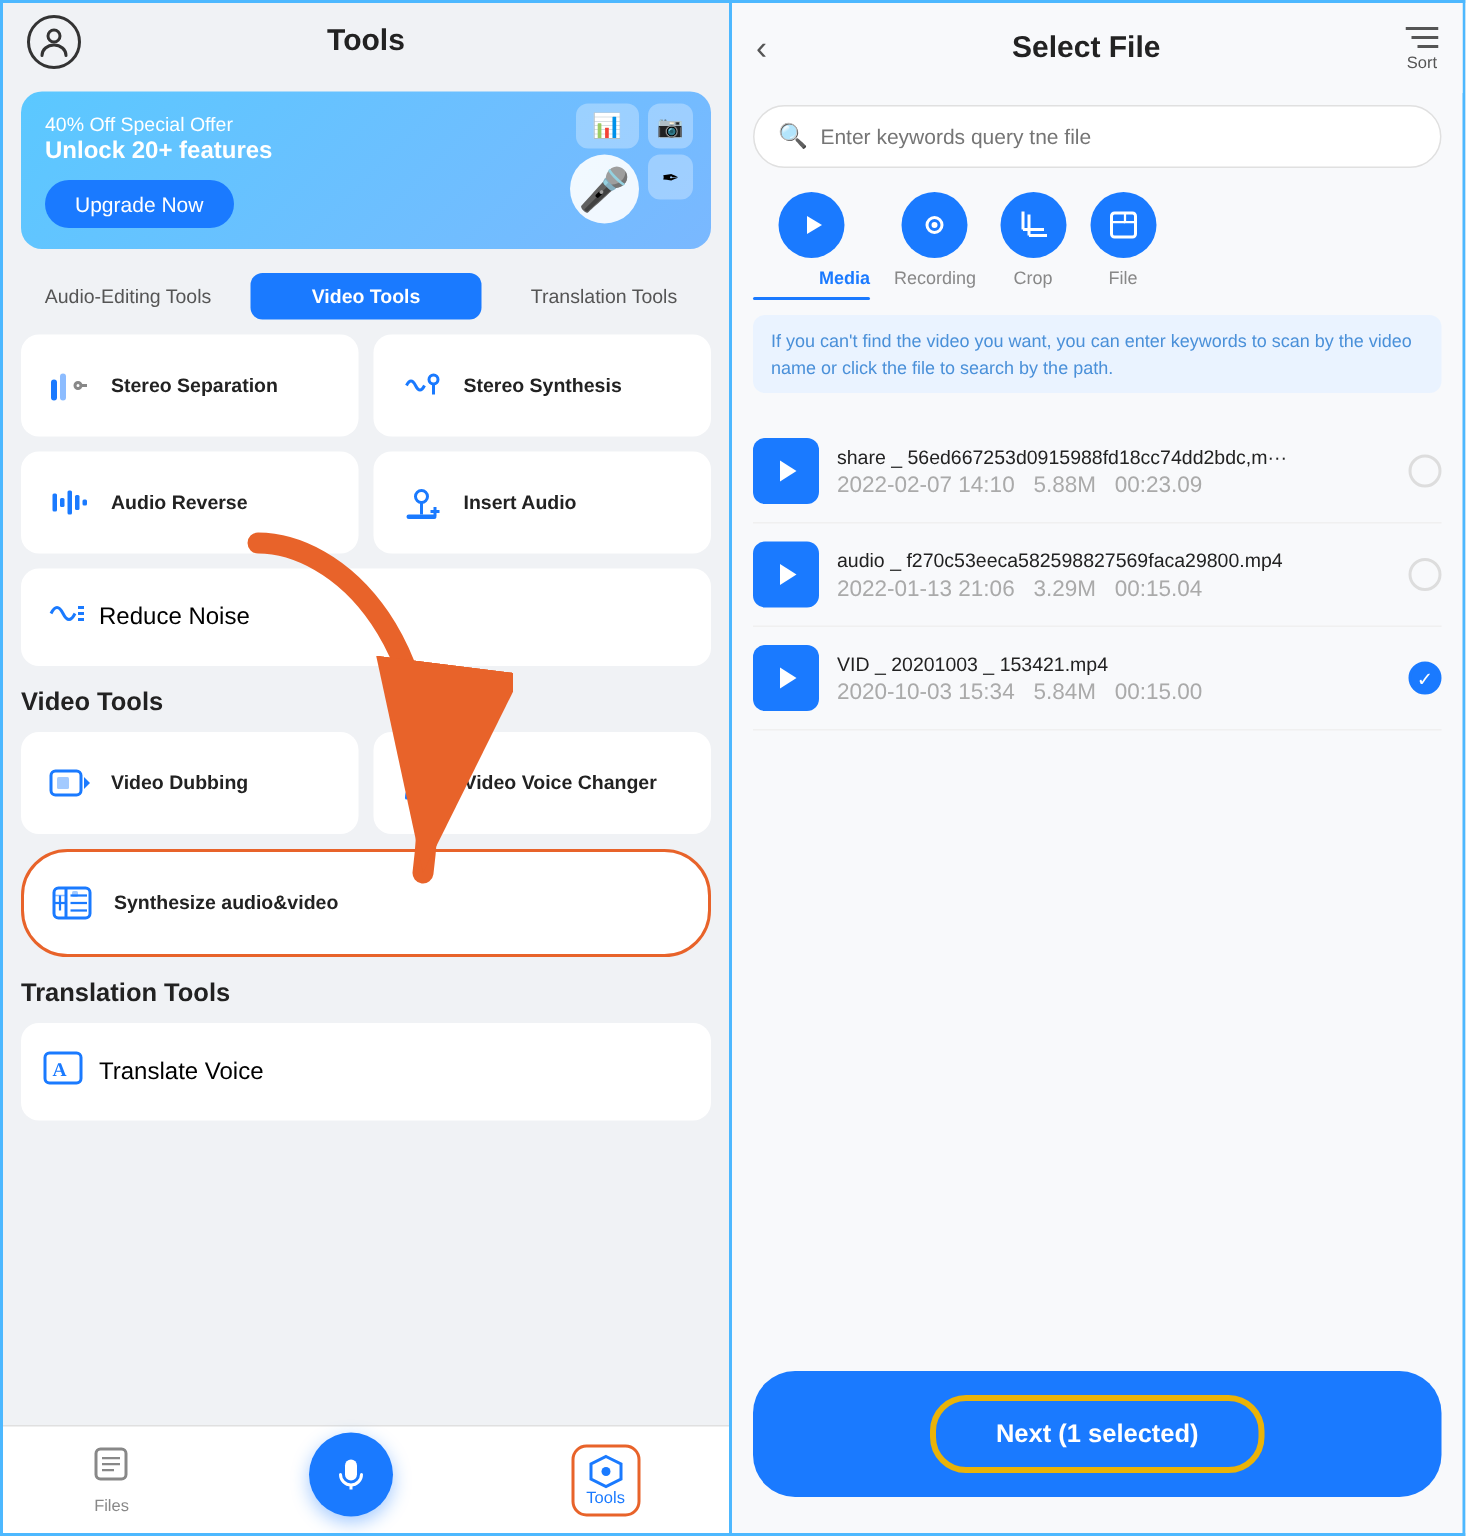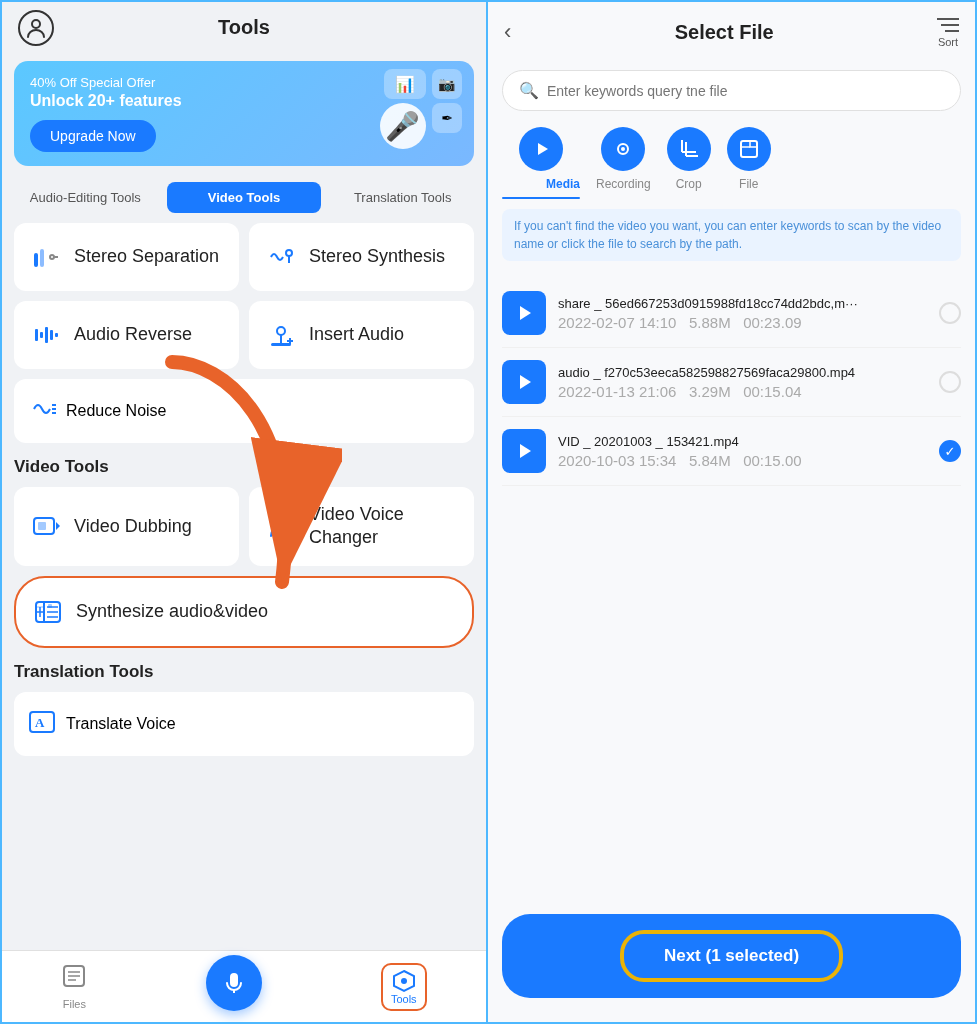--- a/index.html
+++ b/index.html
@@ -147,22 +147,22 @@
     .tool-card .tool-icon {
       width: 36px;
       height: 36px;
       display: flex;
       align-items: center;
       justify-content: center;
       font-size: 22px;
       flex-shrink: 0;
     }
     .tool-card .tool-label {
-      font-size: 18px;
-      font-weight: 400;
+      font-size: 13px;
+      font-weight: 700;
       color: #222;
       line-height: 1.3;
     }
 
     .tool-card-full {
       background: #fff;
       border-radius: 12px;
       padding: 16px 14px;
       display: flex;
       align-items: center;

